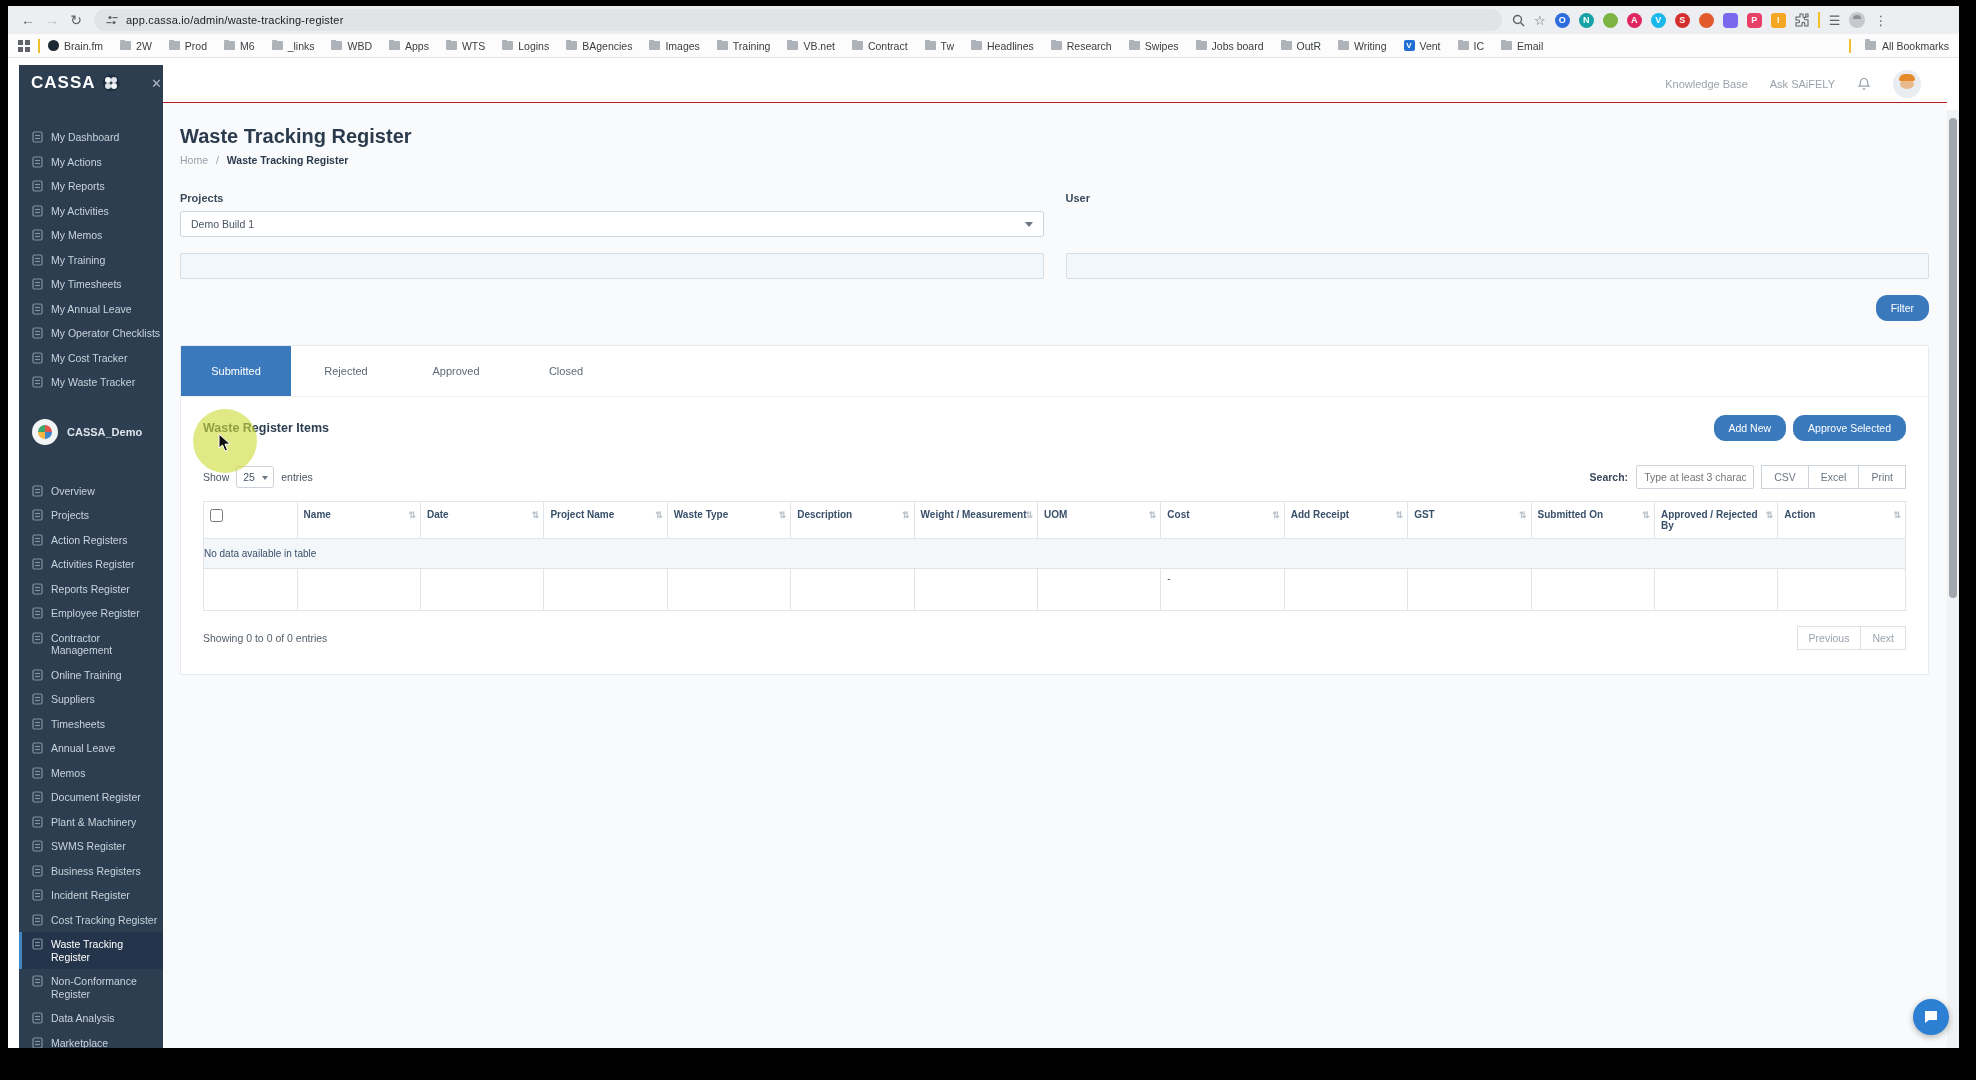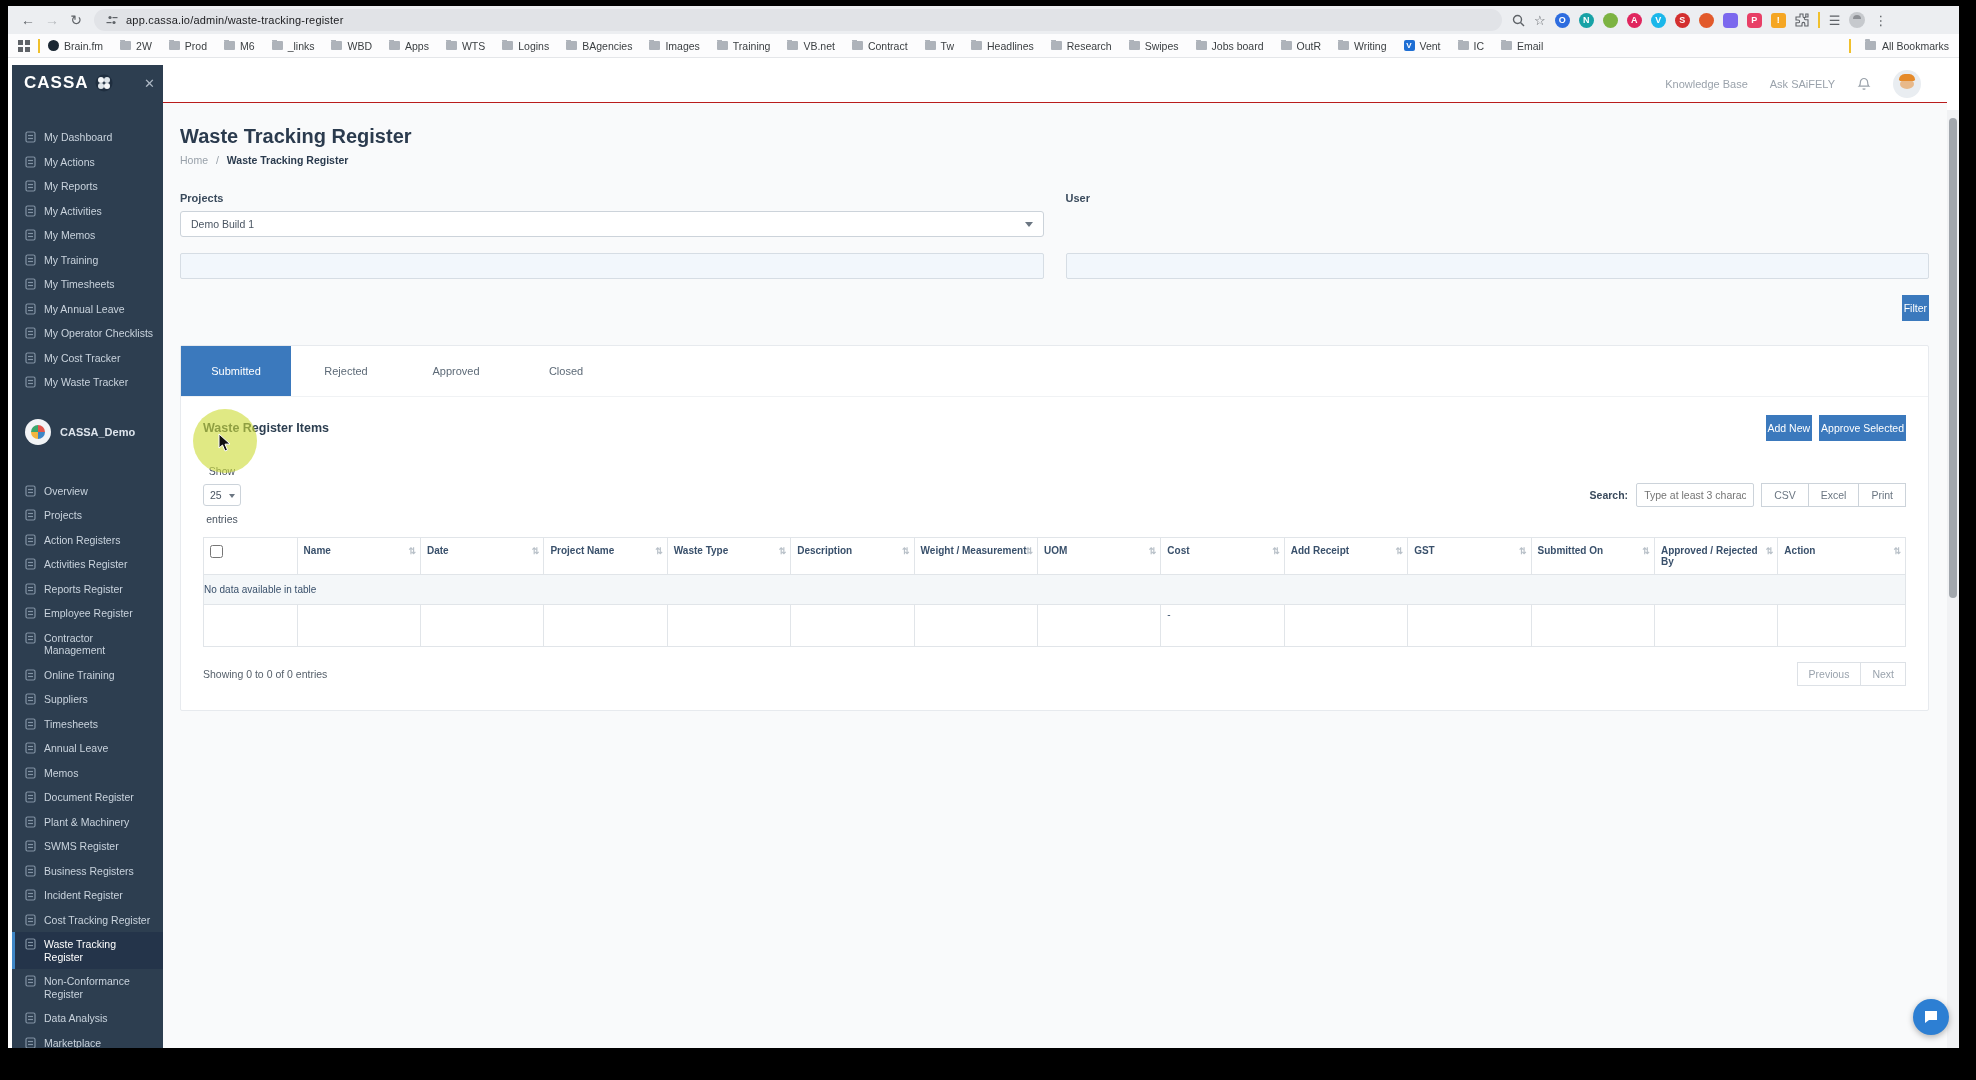--- a/index.html
+++ b/index.html
@@ -30,21 +30,21 @@
   .bm-ic { width:11px; height:9px; flex:none; position:relative; }
   .bm-ic[data-icon="folder"] { background:#aeb3ba; border-radius:1px; }
   .bm-ic[data-icon="folder"]:before { content:""; position:absolute; top:-2px; left:0; width:5px; height:2px; background:#aeb3ba; border-radius:1px 1px 0 0; }
   .bm-ic[data-icon="site-dark"] { width:11px; height:11px; background:#1b2733; border-radius:50%; }
   .bm-ic[data-icon="site-v"] { width:11px; height:11px; background:#1f6fd4; border-radius:2px; color:#fff; font-size:8px; font-weight:bold; text-align:center; line-height:11px; }
   .bm-right { display:flex; align-items:center; gap:6px; margin-left:8px; flex:none; }
 
   
   .appwrap { position:relative; height:990px; background:#fff; }
 
-  .sidebar { position:absolute; left:4px; top:7px; bottom:0; width:155px; background:#2d3e50; color:#c9d3dd; overflow:hidden; }
+  .sidebar { position:absolute; left:11px; top:7px; bottom:0; width:155px; background:#2d3e50; color:#c9d3dd; overflow:hidden; }
   .side-head { height:36px; display:flex; align-items:center; padding:0 12px; }
   .brand { color:#fff; font-size:17px; font-weight:bold; letter-spacing:1px; }
   .brand-logo { margin-left:6px; flex:none; }
   .side-close { margin-left:auto; color:#aeb9c5; font-size:13px; cursor:pointer; }
   .side-list { margin-top:24px; }
   .side-item { display:flex; align-items:flex-start; gap:8px; padding:6px 10px 6px 13px; font-size:10.5px; line-height:12.5px; cursor:pointer; color:#c9d3dd; }
   .side-item .si-ic { flex:none; margin-top:0px; opacity:.75; }
   .side-item.active { background:#24344a; border-left:3px solid #3e86c6; padding-left:10px; color:#fff; }
   .org-row { display:flex; align-items:center; gap:9px; padding:14px 13px 10px; margin-top:10px; }
   .org-avatar { width:26px; height:26px; border-radius:50%; background:#f2f4f6; flex:none; position:relative; }
@@ -64,33 +64,33 @@
   .breadcrumb { margin-top:6px; font-size:10.5px; color:#98a0a9; }
   .breadcrumb .cur { color:#2b3b4e; font-weight:bold; }
   .breadcrumb .sep { margin:0 5px; }
 
   .filters { margin-top:26px; display:grid; grid-template-columns:1fr 1fr; column-gap:22px; row-gap:16px; }
   .f-label { font-size:11px; color:#3a4a5c; margin-bottom:7px; font-weight:bold; }
   .sel { position:relative; height:26px; background:#fff; border:1px solid #ccd3da; border-radius:3px; display:flex; align-items:center; padding:0 10px; font-size:10.5px; color:#4a5562; cursor:pointer; }
   .sel:after { content:""; position:absolute; right:10px; top:10px; border-left:4px solid transparent; border-right:4px solid transparent; border-top:5px solid #6b7682; }
   .date-input { height:26px; width:100%; background:#f2f7fc; border:1px solid #d6dde4; border-radius:2px; padding:0 8px; font-size:10.5px; color:#4a5562; font-family:"Liberation Sans", sans-serif; }
   .filter-row { margin-top:16px; display:flex; justify-content:flex-end; }
-  .btn-blue { background:#3b79bd; color:#fff; border:1px solid #3b79bd; border-radius:0; font-size:10.5px; padding:6px 1px; cursor:pointer; font-family:"Liberation Sans", sans-serif; }
+  .btn-blue { background:#3b79bd; color:#fff; border:1px solid #3b79bd; border-radius:11px; font-size:10.5px; padding:6px 14px; cursor:pointer; font-family:"Liberation Sans", sans-serif; }
 
   .card { margin-top:24px; background:#fff; border:1px solid #e7eaee; border-radius:2px; }
   .tabs { display:flex; }
   .tab { width:110px; height:50px; display:flex; align-items:center; justify-content:center; font-size:11px; color:#5d6a77; cursor:pointer; }
   .tab.active { background:#3b79bd; color:#fff; }
   .card-body { padding:18px 22px 24px; border-top:1px solid #f0f2f4; }
   .reg-head { display:flex; align-items:center; justify-content:space-between; }
   .reg-title { font-size:12.5px; font-weight:bold; color:#2c3e50; }
   .reg-actions { display:flex; gap:7px; }
 
   .ctl-row { margin-top:24px; display:flex; align-items:center; justify-content:space-between; }
-  .ctl-left { display:flex; align-items:center; gap:7px; font-size:10.5px; color:#4a5562;flex-direction:column; }
+  .ctl-left { display:flex; align-items:center; gap:7px; font-size:10.5px; color:#4a5562; }
   .mini-sel { position:relative; width:38px; height:22px; border:1px solid #ccd3da; border-radius:3px; display:flex; align-items:center; padding:0 6px; font-size:10.5px; color:#4a5562; cursor:pointer; }
   .mini-sel:after { content:""; position:absolute; right:5px; top:9px; border-left:3px solid transparent; border-right:3px solid transparent; border-top:4px solid #6b7682; }
   .ctl-right { display:flex; align-items:center; gap:8px; }
   .search-label { font-size:10.5px; font-weight:bold; color:#3a4a5c; }
   .search-input { width:118px; height:24px; border:1px solid #ccd3da; border-radius:2px; padding:0 7px; font-size:10.5px; color:#4a5562; font-family:"Liberation Sans", sans-serif; }
   .exp-group { display:flex; }
   .btn-exp { background:#fff; border:1px solid #ccd3da; color:#6b7682; font-size:10.5px; padding:5px 12px; margin-left:-1px; cursor:pointer; font-family:"Liberation Sans", sans-serif; }
 
   table.reg { width:100%; border-collapse:collapse; table-layout:fixed; margin-top:12px; }
   table.reg th, table.reg td { border:1px solid #e1e5e9; font-size:10px; color:#39506b; text-align:left; vertical-align:top; }

